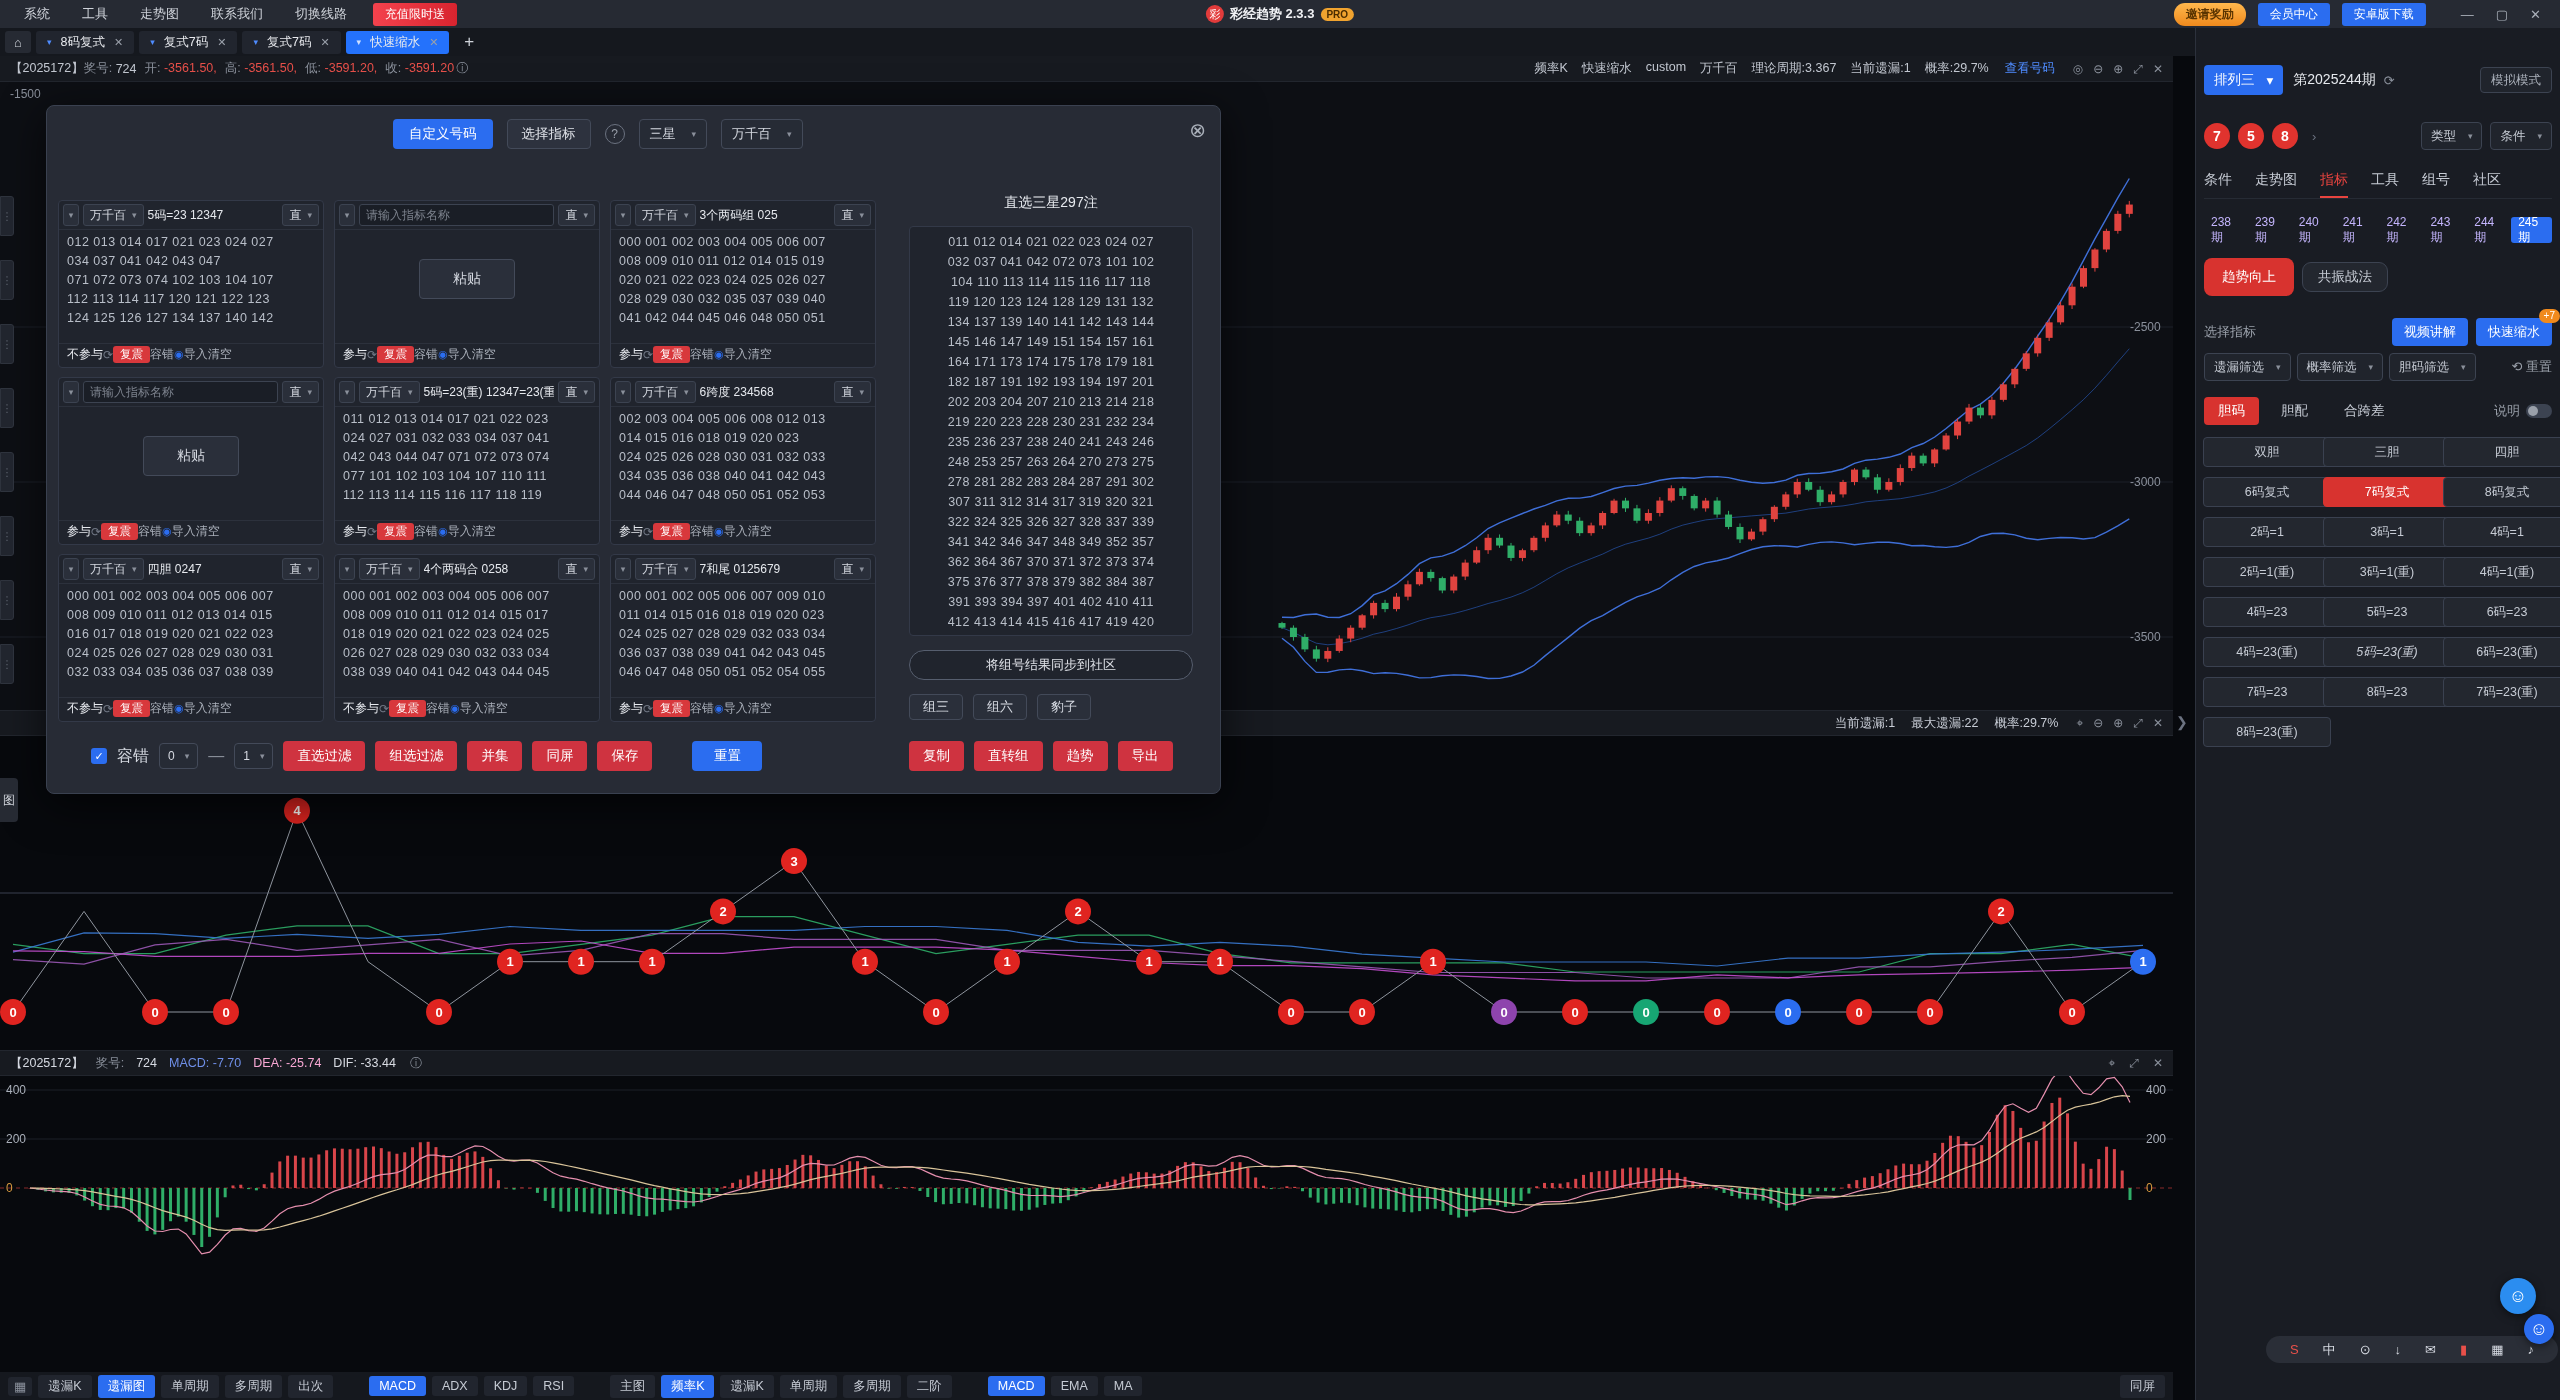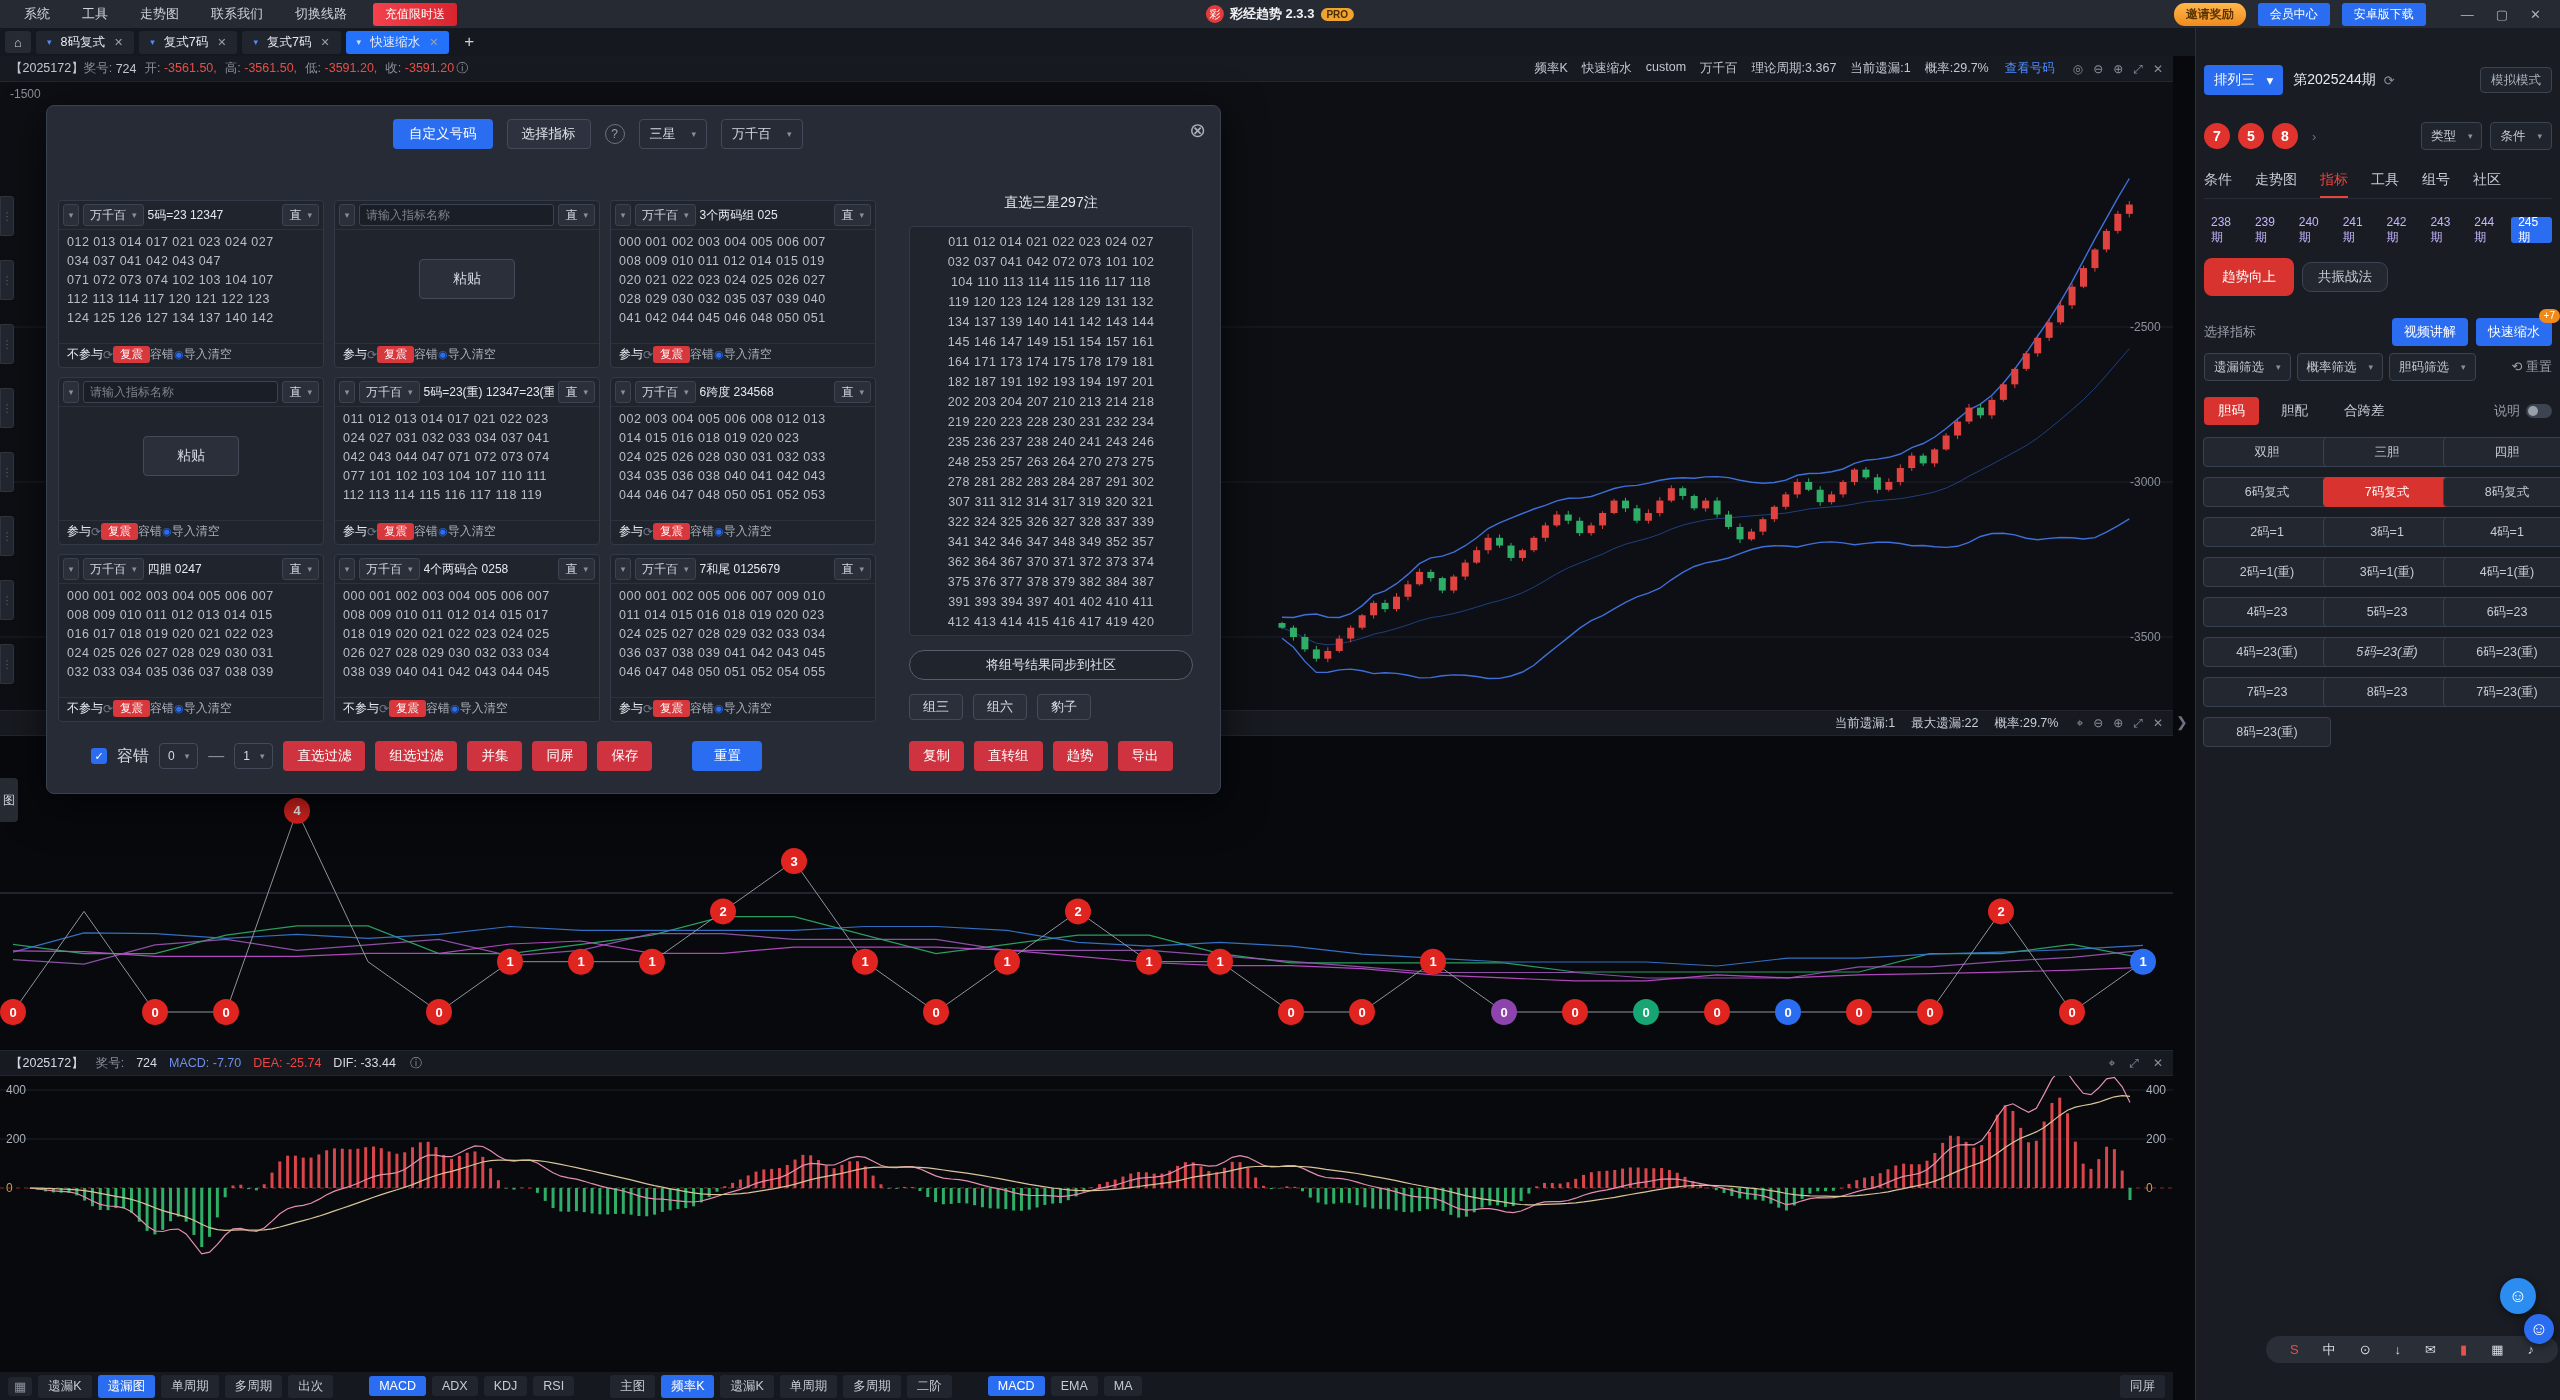--- a/index.html
+++ b/index.html
@@ -462,21 +462,21 @@
         <circle cx="2143" cy="225.7" r="13" fill="#2b6df0"></circle>
         <text x="2143" y="230.2" fill="#fff" font-size="13" font-family="Liberation Sans, sans-serif" text-anchor="middle" font-weight="bold">1</text>
       </svg>
   </div>
 
   <div id="macd-header">
     <span>【2025172】</span>
     <span class="dim">奖号:</span>
     <span>724</span>
     <span style="color:#6f8fe8">MACD: -7.70</span>
-    <span style="color:#ef4444">DEA: -25.74</span>
+    <span style="color:#f9a8d4">DEA: -25.74</span>
     <span style="color:#d8dbe2">DIF: -33.44</span>
     <span class="hdr-ic">ⓘ</span>
     <span class="right" id="macd-ics">
         <span class="hdr-ic">⌖</span>
         <span class="hdr-ic">⤢</span>
         <span class="hdr-ic">✕</span>
       </span>
   </div>
   <div id="macd">
     <svg id="macd-svg" width="2173" height="296">

